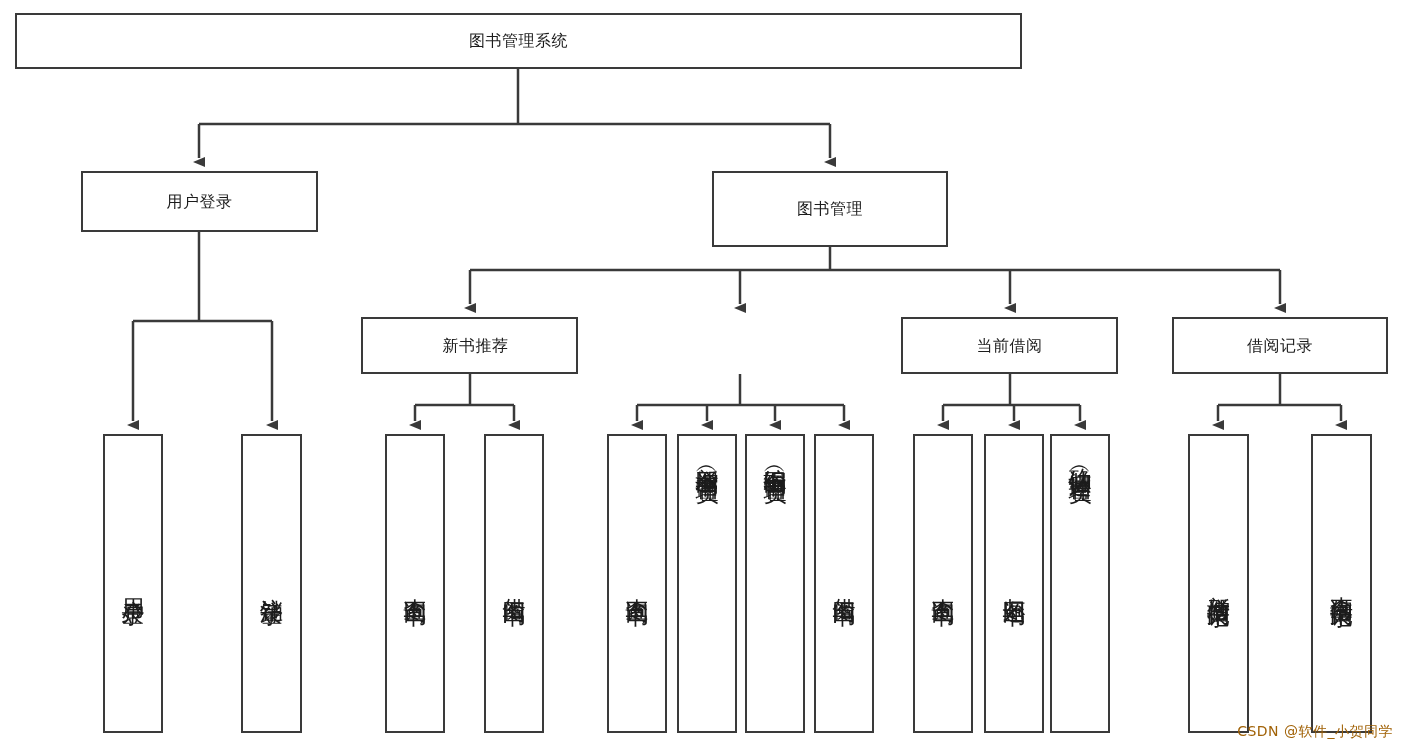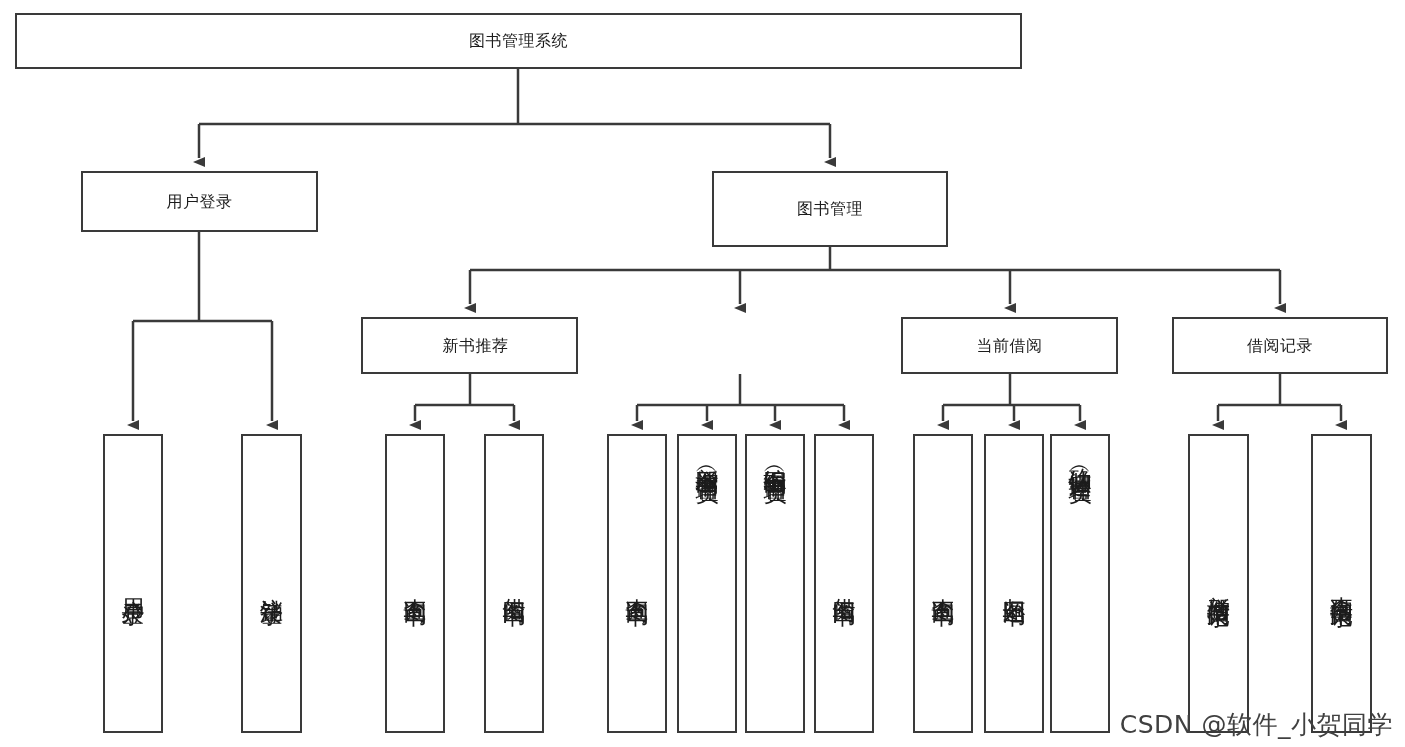--- a/index.html
+++ b/index.html
@@ -57,22 +57,22 @@
     color: #1c1c1c;
   }
   .node-v.center-mode {
     align-items: center;
     padding-top: 0;
   }
   #watermark {
     position: absolute;
     right: 12px;
     bottom: 6px;
-    font-size: 25px;
-    color: #404040;
+    font-size: 14px;
+    color: #a16207;
     white-space: nowrap;
     letter-spacing: 0.5px;
   }
 </style>
 </head>
 <body>
 
 <div id="canvas">
 
   <svg id="wires" viewBox="0 0 1405 747">

